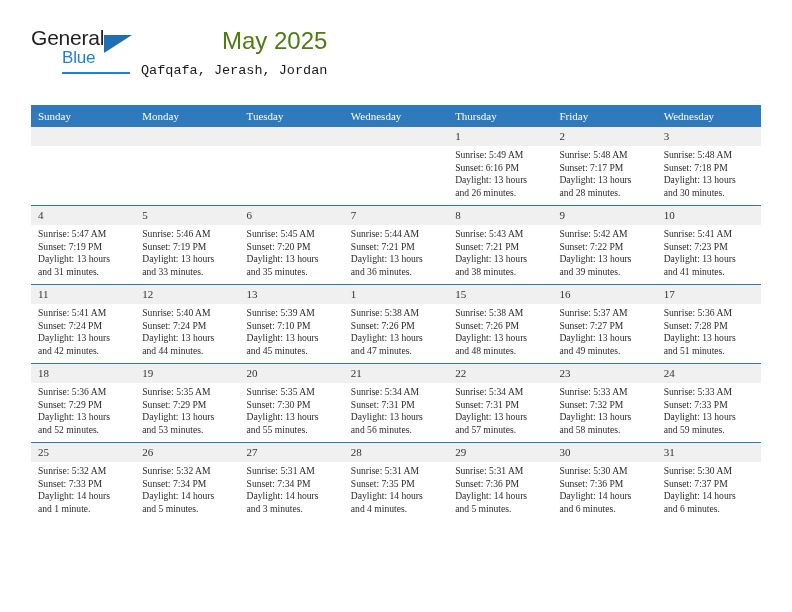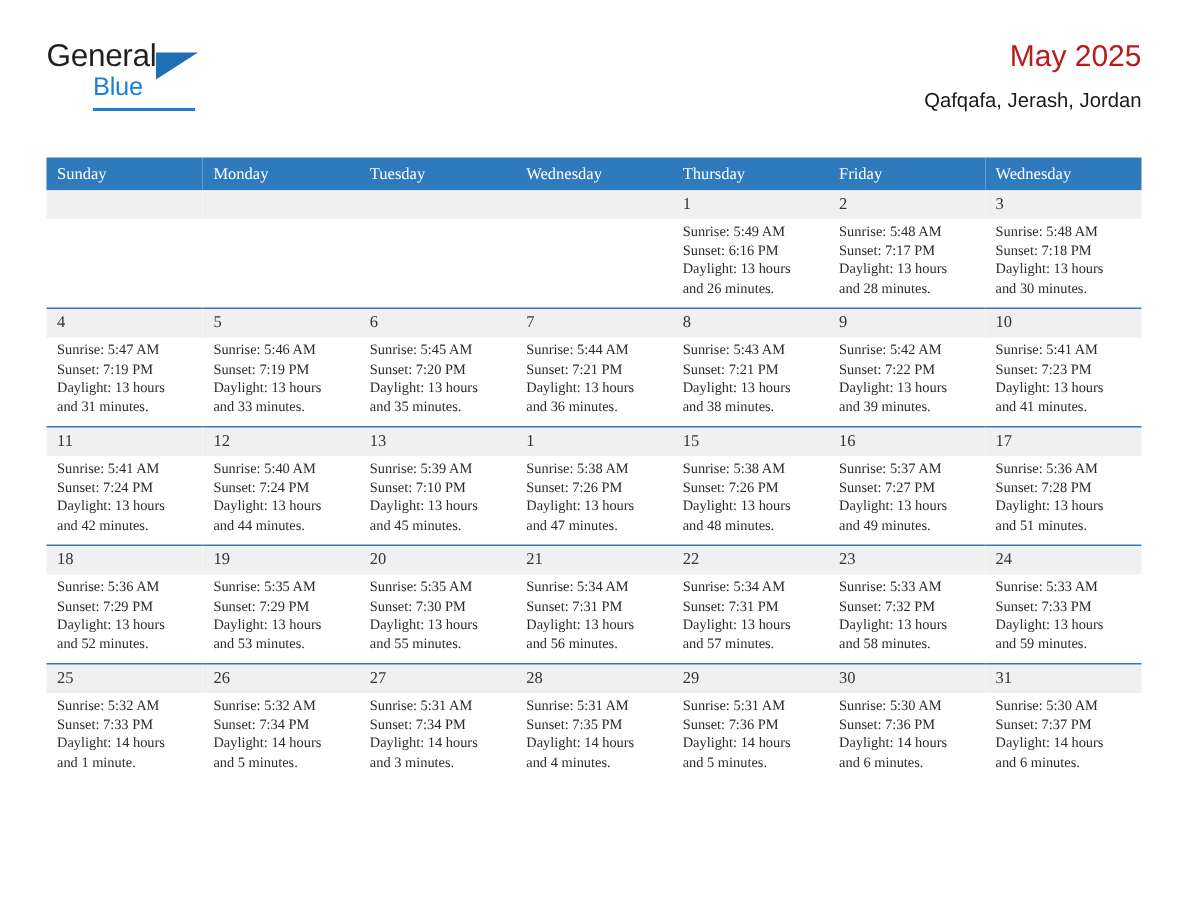--- a/index.html
+++ b/index.html
@@ -24,21 +24,21 @@
 
   
   .header {
     position: absolute;
     left: 31px;
     top: 26px;
     width: 730px;
     height: 72px;
     display: flex;
     align-items: flex-start;
-    justify-content: space-between;
+    justify-content: flex-start;
   }
 
   .logo {
     position: relative;
     width: 110px;
     height: 52px;
     user-select: none;
   }
   .logo-general {
     position: absolute;
@@ -74,31 +74,32 @@
     width: 68px;
     height: 2px;
     background: #1f7fd0;
   }
 
   .title-block {
     text-align: right;
     padding-top: 2px;
   }
   .cal-title {
-    font-size: 20px;
-    color: #b91c1c;
+    font-size: 24px;
+    color: #4d7c0f;
     line-height: 1.05;
     font-weight: normal;
     white-space: nowrap;
   }
   .cal-subtitle {
     font-size: 13.5px;
     color: #1a1a1a;
     margin-top: 10px;
     white-space: nowrap;
+    font-family: Liberation Mono, monospace;
   }
 
   
   .calendar {
     position: absolute;
     left: 31px;
     top: 105px;
     width: 730px;
     border-collapse: collapse;
     table-layout: fixed;

